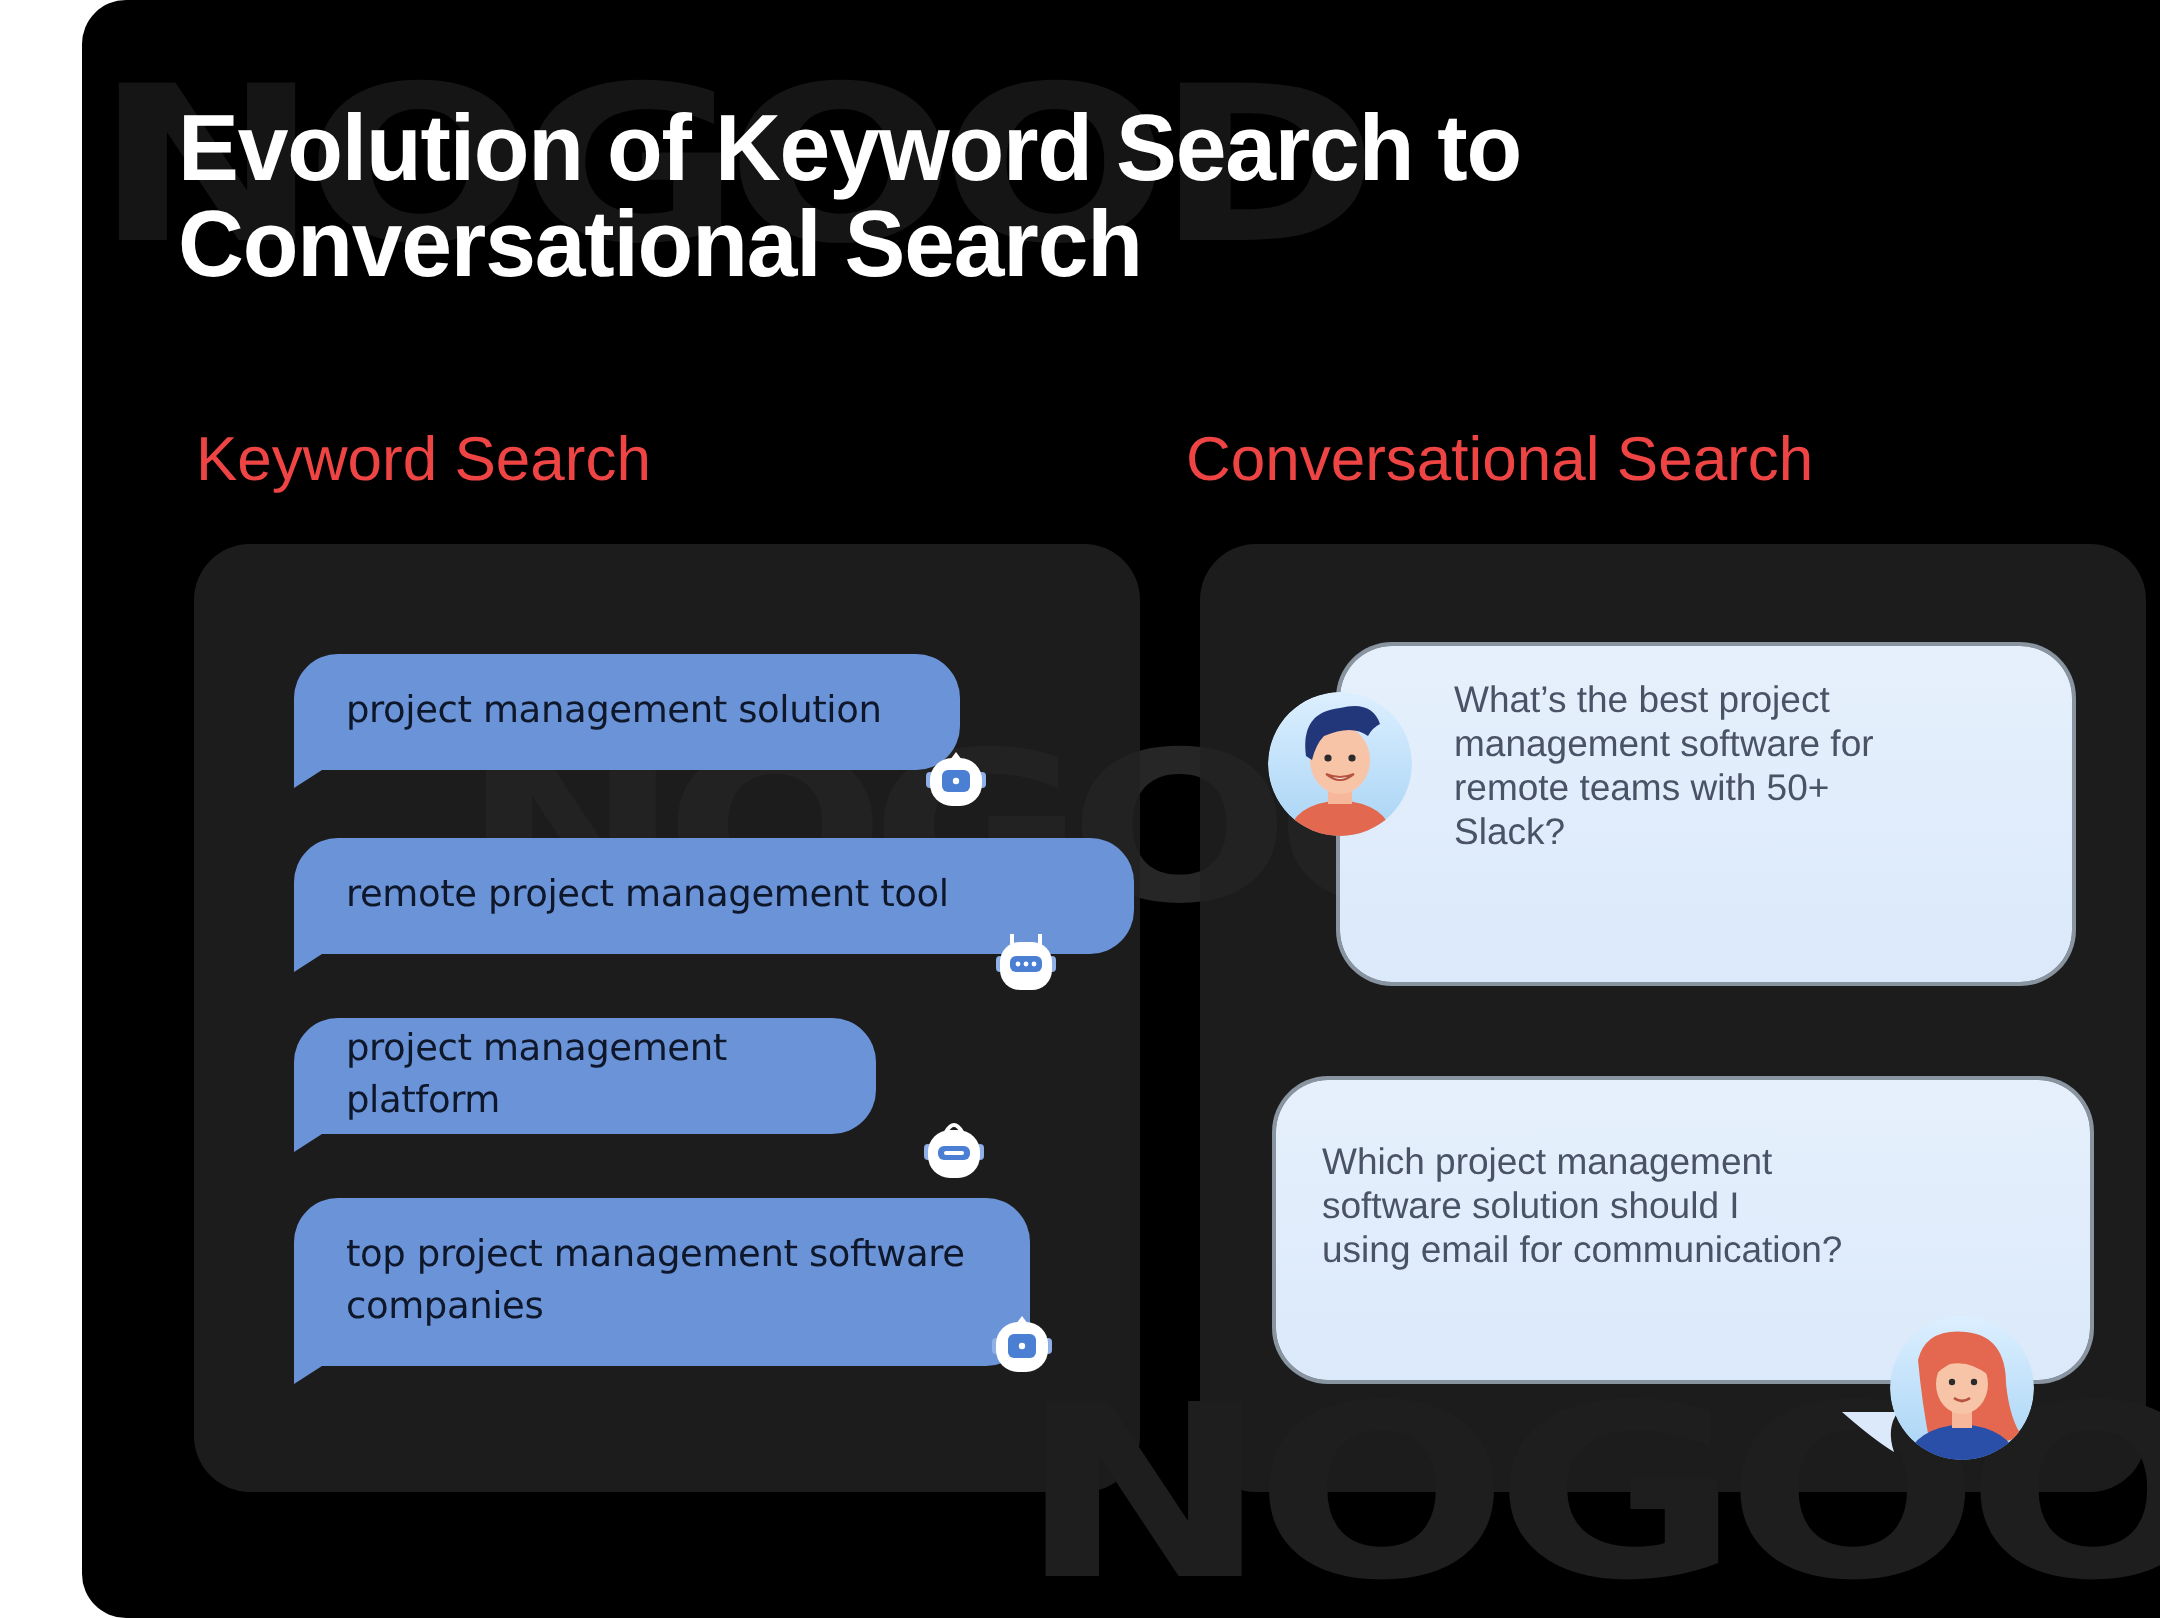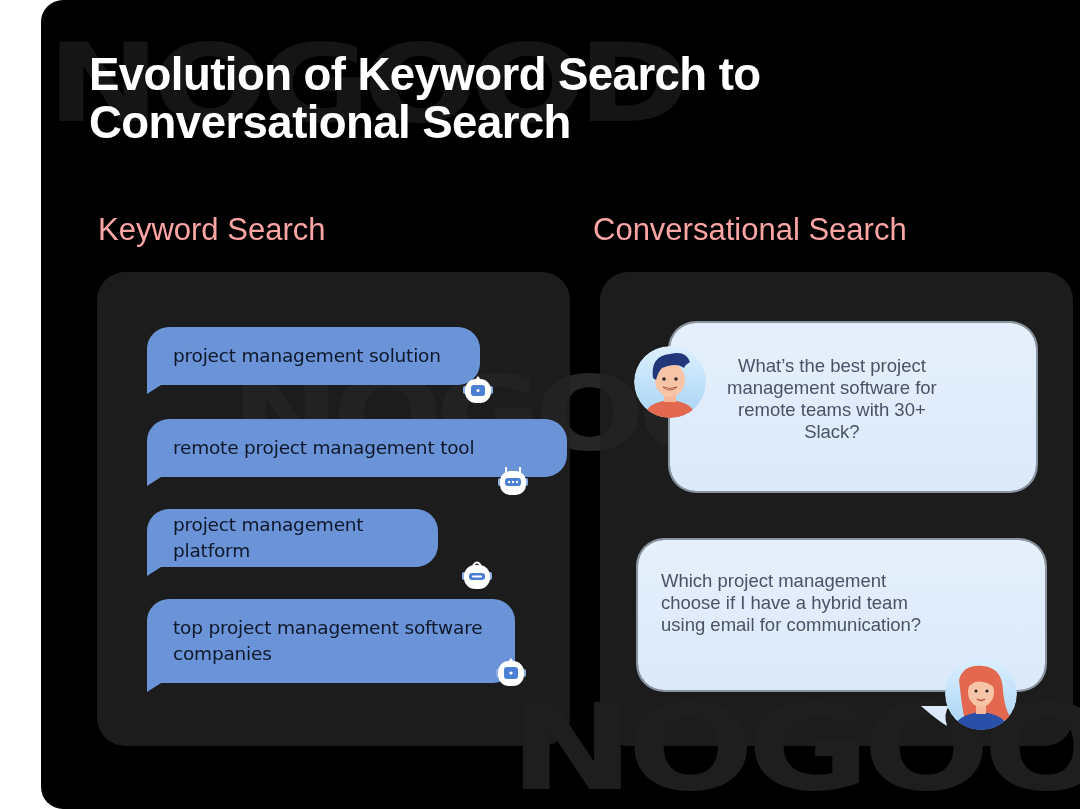--- a/index.html
+++ b/index.html
@@ -6,21 +6,21 @@
     body { width: 1080px; height: 809px; overflow: hidden; position: relative; font-family: "Liberation Sans", sans-serif; }
     .card { position: absolute; left: 0; top: 0; width: 1080px; height: 809px; background: #000; border-radius: 22px; overflow: hidden; margin-left: 41px; }
 
     .wm { position: absolute; font-family: "DejaVu Sans", sans-serif; font-weight: 900; color: #1a1a1a; letter-spacing: -6px; line-height: 1; white-space: nowrap; transform: scaleX(1.25); transform-origin: left top; }
     .wm-top { left: 6px; top: 30px; font-size: 108px; color: #151515; }
     .wm-mid { left: 190px; top: 362px; font-size: 104px; color: #262626; }
     .wm-bot { left: 468px; top: 688px; font-size: 120px; color: #1e1e1e; }
 
     .title { position: absolute; left: 48px; top: 50px; color: #fff; font-family: "Liberation Sans", sans-serif; font-weight: 700; font-size: 47px; line-height: 48px; letter-spacing: -0.6px; transform: scaleX(0.97); transform-origin: left top; }
 
-    .col-head { position: absolute; top: 210px; color: #fca5a5; font-family: "Liberation Sans", sans-serif; font-size: 31px; line-height: 40px; }
+    .col-head { position: absolute; top: 210px; color: #ef4444; font-family: "Liberation Sans", sans-serif; font-size: 31px; line-height: 40px; }
     .col-head.left { left: 57px; }
     .col-head.right { left: 552px; }
 
     .panel { position: absolute; top: 272px; width: 473px; height: 474px; background: rgba(34,34,34,0.82); border-radius: 28px; }
     .panel.left { left: 56px; }
     .panel.right { left: 559px; }
 
     .kw-bubble { position: absolute; background: #6b94d8; color: #0f172a; font-family: "DejaVu Sans", sans-serif; font-size: 18.5px; line-height: 26px; border-radius: 22px 22px 22px 0; padding: 0 26px; box-sizing: border-box; display: flex; align-items: center; }
     .kw-bubble::after { content: ""; position: absolute; left: 0; bottom: -9px; width: 0; height: 0; border-left: 14px solid #6b94d8; border-bottom: 9px solid transparent; }
     .kw-bubble .txt { letter-spacing: -0.2px; }
@@ -102,24 +102,24 @@
   <svg class="robot" style="left:453px;top:657px;" viewBox="0 0 34 30">
     <path d="M17 1 L14 5 L20 5 Z" fill="#fff"></path>
     <rect x="2" y="12" width="4" height="8" rx="2" fill="#8fb0e6"></rect>
     <rect x="28" y="12" width="4" height="8" rx="2" fill="#8fb0e6"></rect>
     <rect x="4" y="4" width="26" height="25" rx="11" fill="#fff"></rect>
     <rect x="10" y="10" width="14" height="12" rx="3" fill="#4a7fd4"></rect>
     <circle cx="17" cy="16" r="1.6" fill="#fff"></circle>
   </svg>
 
   <div class="conv-bubble" style="left:629px;top:323px;width:366px;height:168px;">
-    <div class="txt" style="left:57px;top:32px;text-align:center;">
+    <div class="txt" style="left:57px;top:16px;">
       <div>What’s the best project</div>
       <div>management software for</div>
-      <div>remote teams with 30+</div>
+      <div>remote teams with 50+</div>
       <div>Slack?</div>
     </div>
   </div>
   <svg class="avatar" style="left:593px;top:346px;" viewBox="0 0 72 72">
     <defs>
       <linearGradient id="bgA" x1="0" y1="0" x2="0" y2="1">
         <stop offset="0" stop-color="#dcefff"></stop>
           <stop offset="1" stop-color="#a8d4f5"></stop>
       </linearGradient>
     </defs>
@@ -129,21 +129,21 @@
     <ellipse cx="36" cy="34" rx="15" ry="17" fill="#f8c4a8"></ellipse>
     <path d="M19 32 Q16 10 36 8 Q52 4 56 16 Q52 18 50 22 Q42 16 28 22 Q24 26 22 34 Z" fill="#21377a"></path>
     <circle cx="30" cy="33" r="1.8" fill="#2b2b2b"></circle>
     <circle cx="42" cy="33" r="1.8" fill="#2b2b2b"></circle>
     <path d="M29 41 Q36 47 43 41 Q36 44 29 41 Z" fill="#fff" stroke="#b5533e" stroke-width="1"></path>
   </svg>
 
   <div class="conv-bubble" style="left:597px;top:540px;width:407px;height:150px;">
     <div class="txt" style="left:23px;top:30px;">
       <div>Which project management</div>
-      <div>choose if I have a hybrid team</div>
+      <div>software solution should I</div>
       <div>using email for communication?</div>
     </div>
   </div>
   <svg style="position:absolute;left:880px;top:706px;width:30px;height:22px;" viewBox="0 0 30 22">
     <path d="M0 0 L28 0 Q22 8 26 20 Q16 14 0 0 Z" fill="#dbe9fa"></path>
   </svg>
   <svg class="avatar" style="left:904px;top:658px;" viewBox="0 0 72 72">
     <defs>
       <linearGradient id="bgB" x1="0" y1="0" x2="0" y2="1">
         <stop offset="0" stop-color="#dcefff"></stop>

